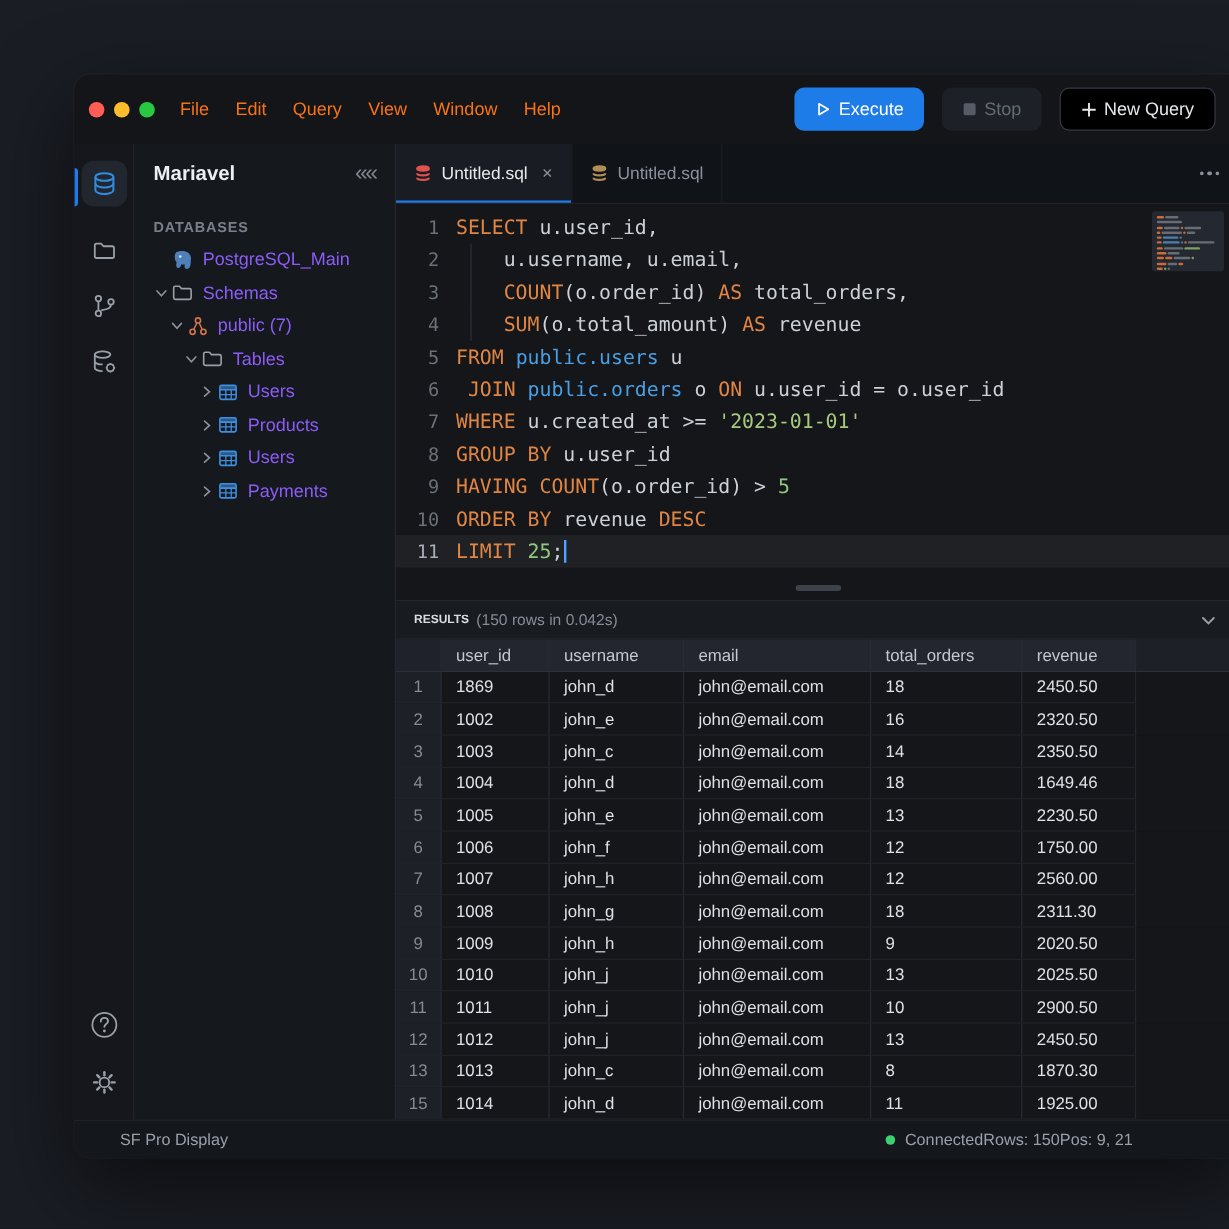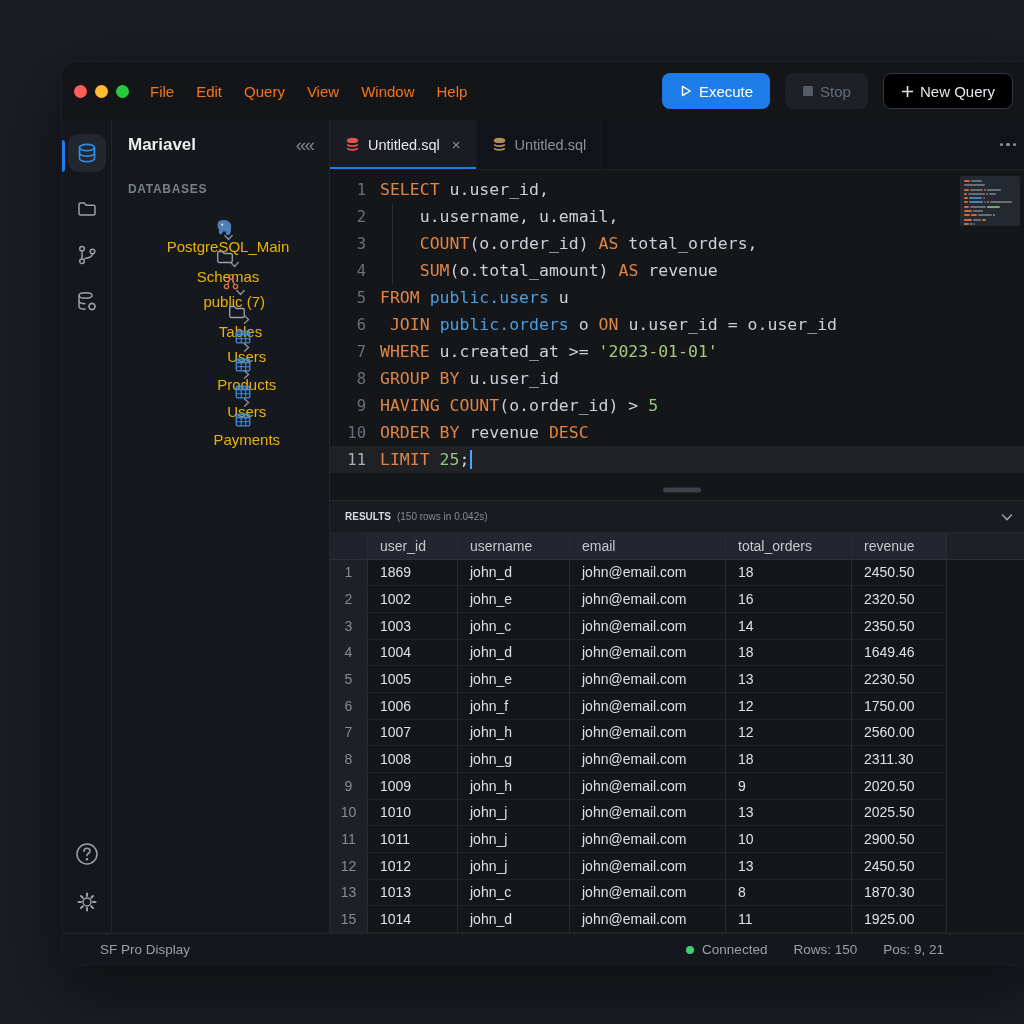--- a/index.html
+++ b/index.html
@@ -33,21 +33,21 @@
   .rail-active-ind { position:absolute; left:0; top:20px; width:3px; height:32px; background:var(--accent); border-radius:0 3px 3px 0; }
   .rail-item-active { width:38px; height:38px; border-radius:10px; background:#22262f; display:flex; align-items:center; justify-content:center; }
   .rail-item { width:38px; display:flex; justify-content:center; cursor:pointer; }
   .rail-bottom { margin-top:auto; display:flex; flex-direction:column; gap:22px; padding-bottom:18px; align-items:center; }
 
   .sidebar { width:218px; flex:0 0 218px; border-right:1px solid #23262d; background:#15181d; display:flex; flex-direction:column; }
   .sb-header { height:50px; flex:0 0 50px; display:flex; align-items:center; padding:0 16px; }
   .sb-title { font-size:17px; font-weight:bold; color:#eceef1; }
   .sb-collapse { margin-left:auto; color:#7f858e; font-size:19px; cursor:pointer; letter-spacing:-2px; }
   .sb-section { padding:12px 16px 7px; font-size:12px; font-weight:bold; letter-spacing:.7px; color:#7a8089; }
-  .tree-item { height:27.5px; display:flex; align-items:center; font-size:15px; color:#eab308; cursor:pointer; white-space:nowrap;flex-direction:column; }
+  .tree-item { height:27.5px; display:flex; align-items:center; font-size:15px; color:#8b5cf6; cursor:pointer; white-space:nowrap; }
   .tree-chev { width:15px; display:flex; justify-content:center; color:#8b9199; flex:0 0 15px; }
   .tree-icon { width:20px; display:flex; justify-content:center; margin-right:7px; flex:0 0 20px; }
 
   .main { flex:1; min-width:0; display:flex; flex-direction:column; background:#14161a; }
 
   
   .tabbar { height:50px; flex:0 0 50px; background:#101318; border-bottom:1px solid #1f2228; display:flex; }
   .tab { display:flex; align-items:center; gap:8px; padding:0 15px; font-size:14.5px; color:#8b919b; cursor:pointer; border-right:1px solid #1a1d23; }
   .tab.active { background:#191c22; color:#e7e9ec; box-shadow:inset 0 -2px 0 var(--accent); }
   .tab-close { color:#8b9199; font-size:15px; margin-left:4px; }
@@ -70,38 +70,38 @@
   .mm-row { height:2px; margin-bottom:2.3px; display:flex; gap:1px; }
   .mm-seg { height:2px; border-radius:1px; }
 
   .split-handle { height:20px; flex:0 0 20px; position:relative; cursor:row-resize; }
   .split-pill { position:absolute; left:50%; top:50%; transform:translate(-50%,-50%); width:38px; height:5px; border-radius:3px; background:#3c414a; }
 
   
   .results-header { height:33px; flex:0 0 33px; background:#181b20; border-top:1px solid #23262d; border-bottom:1px solid #23262d;
                     display:flex; align-items:center; padding:0 19px 0 15px; gap:6px; }
   .rh-title { font-size:10px; font-weight:bold; color:#d9dce0; }
-  .rh-meta { font-size:10px; color:#868c95; }
+  .rh-meta { font-size:13px; color:#868c95; }
   .rh-chev { margin-left:auto; cursor:pointer; display:flex; }
 
   .grid { flex:1; min-height:0; overflow:hidden; font-size:14px; }
   .g-row { display:flex; height:26.67px; }
   .g-head { background:#23262e; }
   .g-cell { display:flex; align-items:center; padding:0 12px; border-right:1px solid #272b33; border-bottom:1px solid #1f2329; color:#dee1e5; overflow:hidden; white-space:nowrap; }
   .g-head .g-cell { color:#c4c8cf; border-bottom:1px solid #2c3038; }
   .g-num { justify-content:center; padding:0; background:#1d2026; color:#868b93; }
   .g-head .g-num { background:#1f222a; }
   .g-fill { flex:1; border:none; background:#14161a; }
   .c0{width:38px;flex:0 0 38px;} .c1{width:90px;flex:0 0 90px;} .c2{width:112px;flex:0 0 112px;}
   .c3{width:156px;flex:0 0 156px;} .c4{width:126px;flex:0 0 126px;} .c5{width:95px;flex:0 0 95px;}
 
   
   .statusbar { height:32px; flex:0 0 32px; border-top:1px solid #23262d; background:#14171c;
                display:flex; align-items:center; padding:0 90px 0 38px; font-size:13.5px; color:#99a0a9; }
-  .sb-right { margin-left:auto; display:flex; align-items:center; gap:26px; }
+  .sb-right { margin-left:auto; display:flex; align-items:center; }
   .conn { display:flex; align-items:center; gap:8px; }
   .conn-dot { width:8px; height:8px; border-radius:50%; background:var(--green); }
 
   svg { display:block; }
 </style>
 </head>
 <body>
 
 <div id="window">
 

